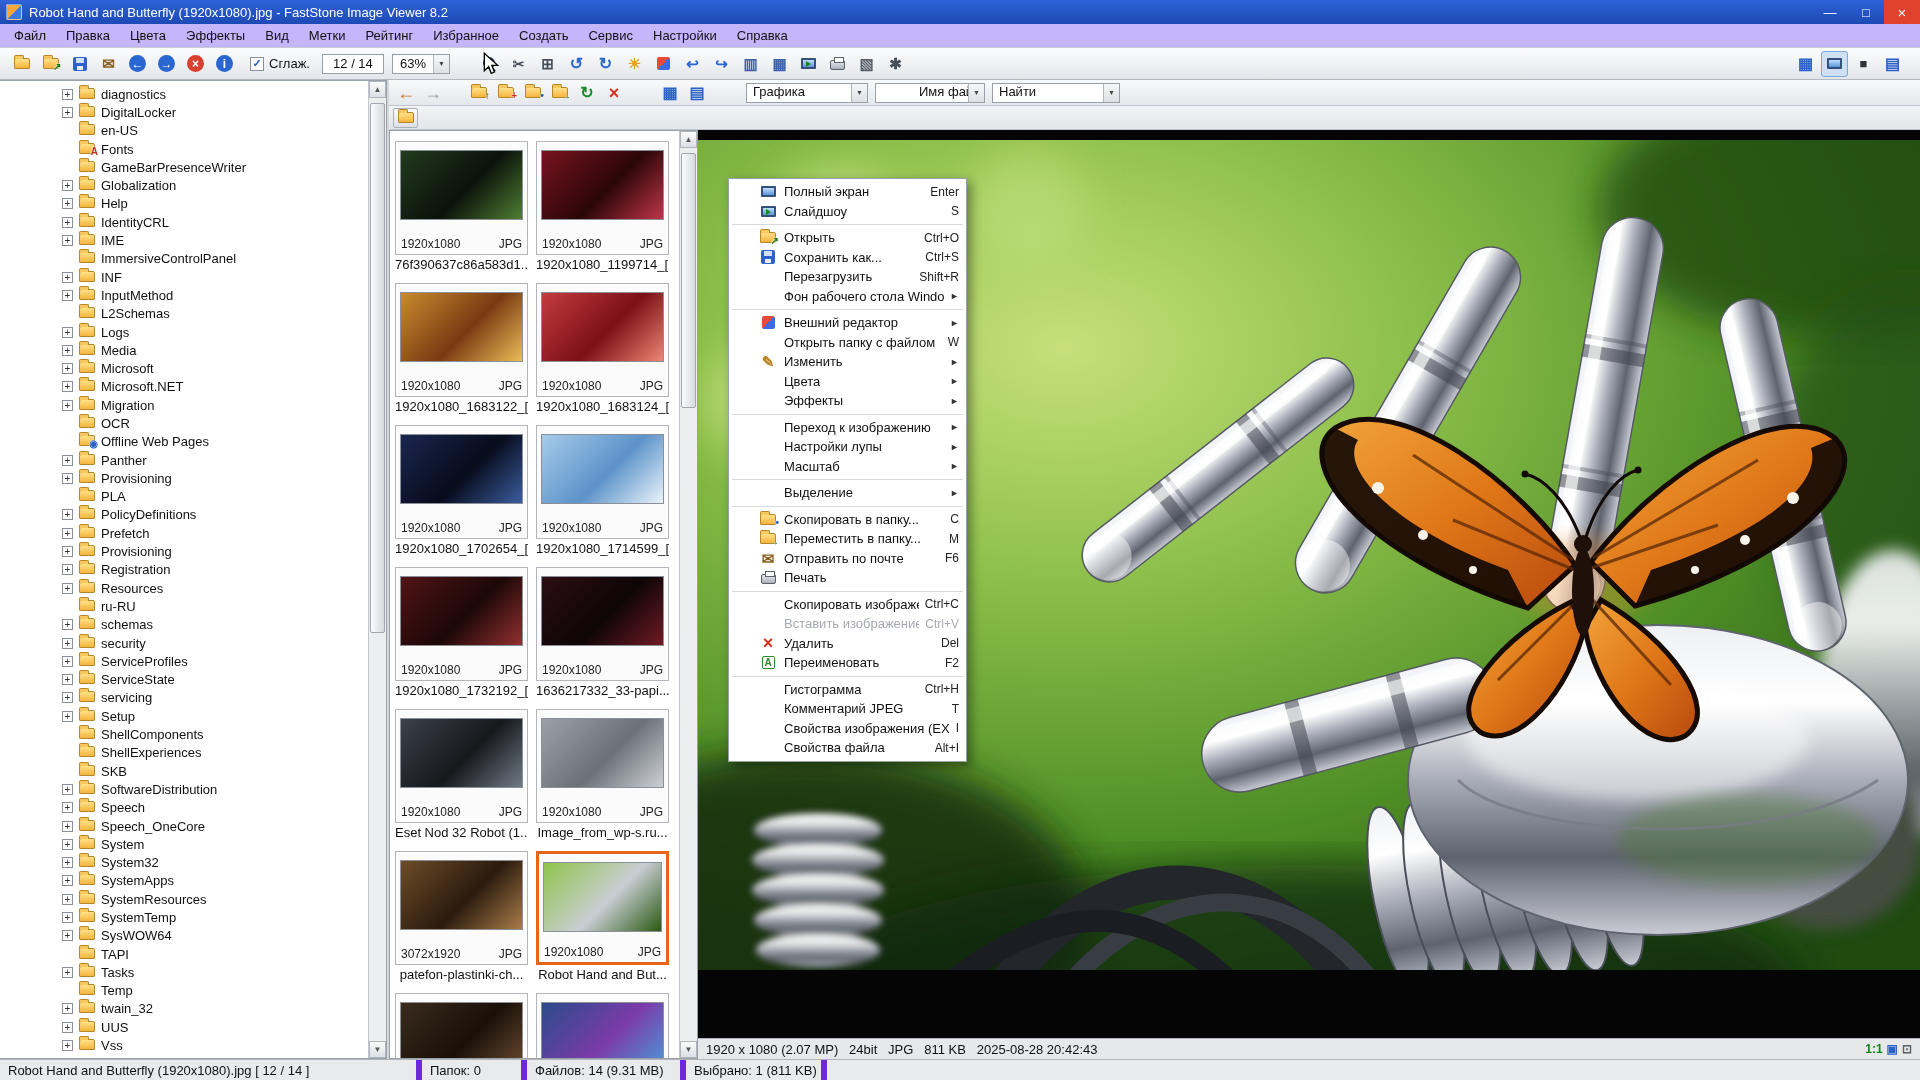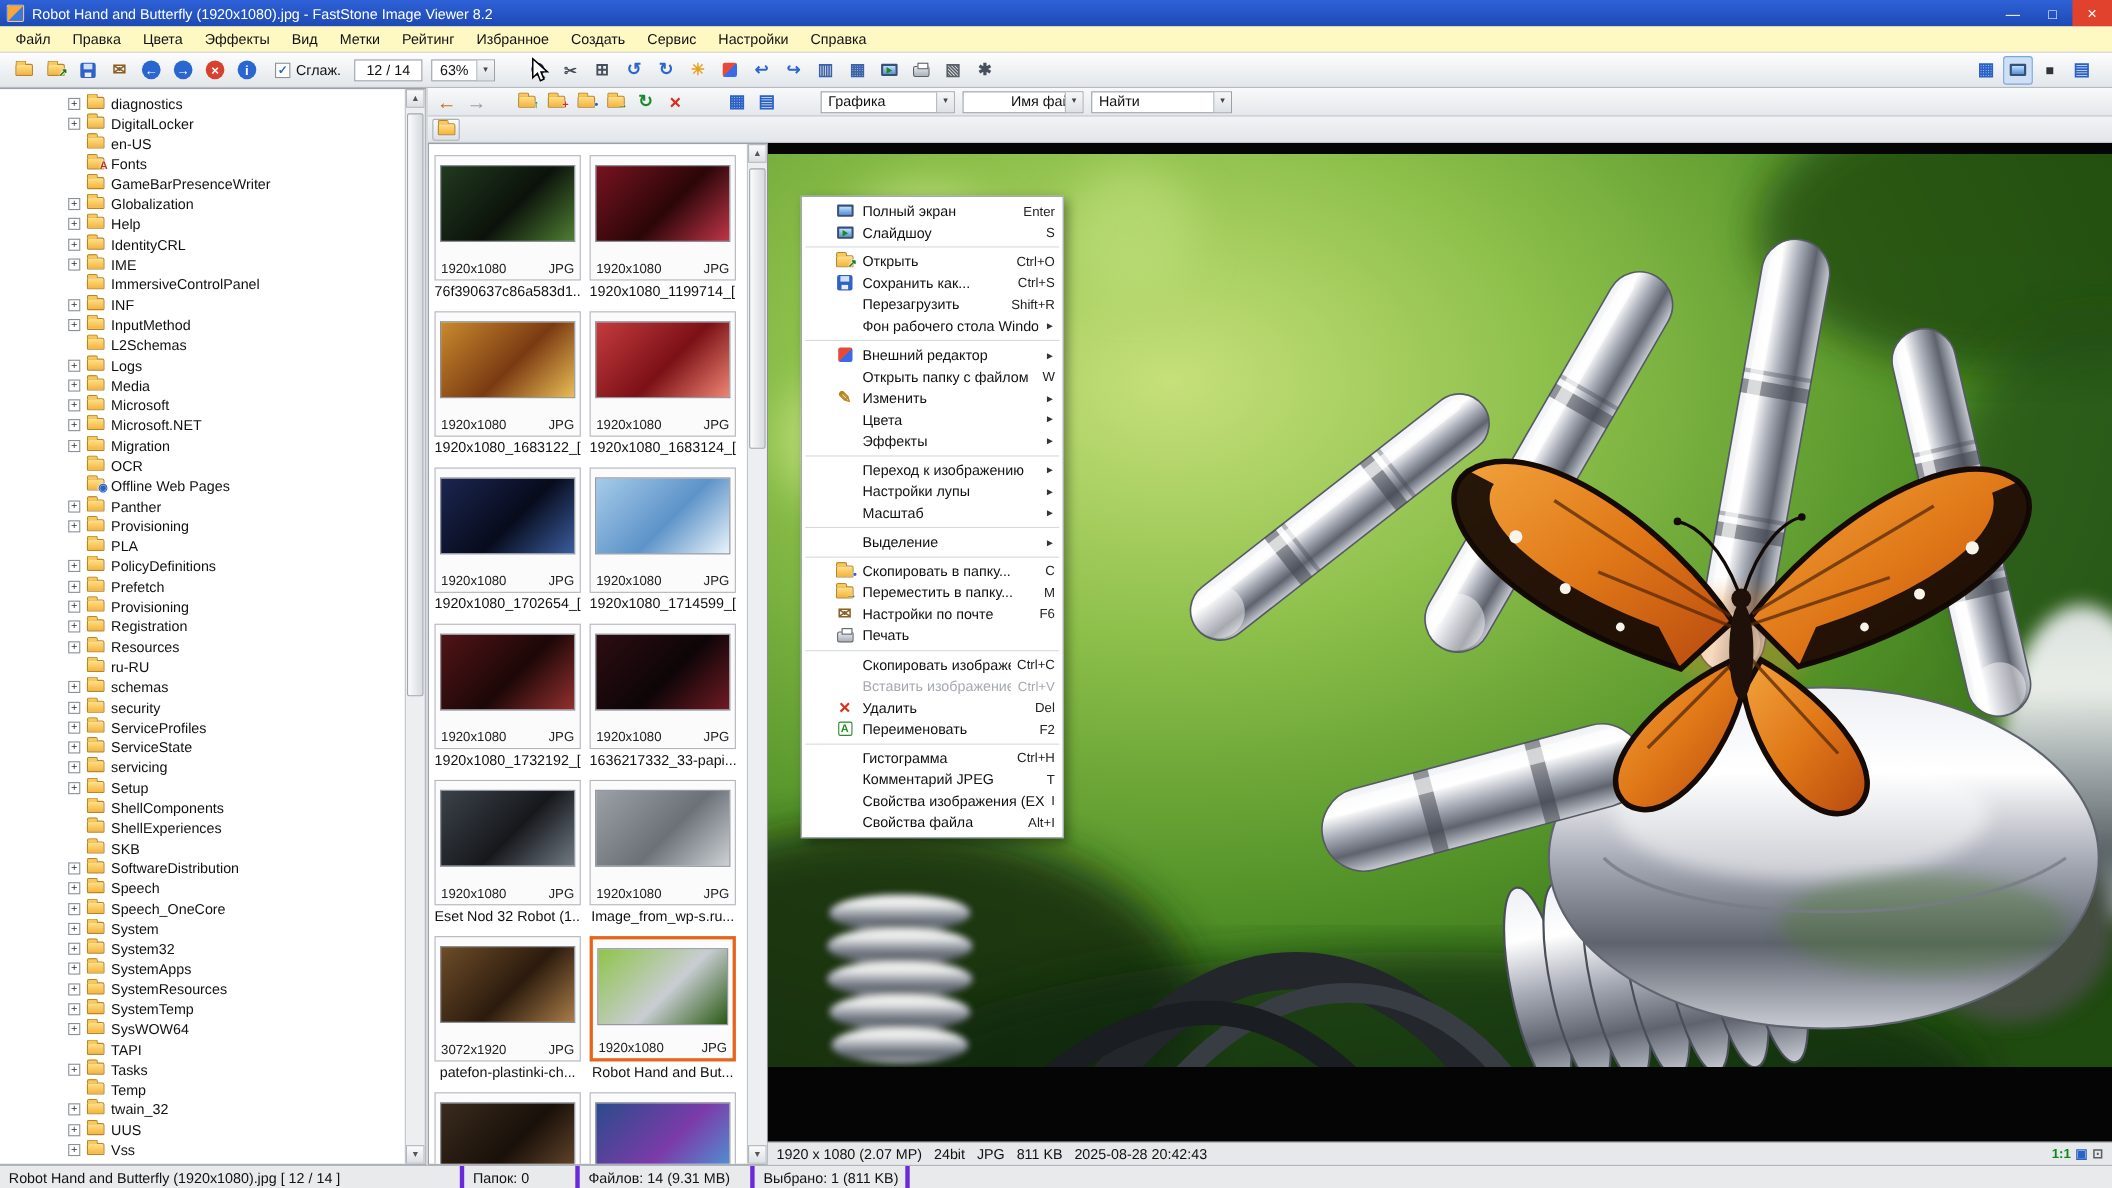--- a/index.html
+++ b/index.html
@@ -10,21 +10,21 @@
   .titlebar { position:absolute; top:0; left:0; right:0; height:24px;
     background:linear-gradient(#2f62d8,#1c49b4); color:#fff; display:flex; align-items:center; padding-left:6px; }
   .app-icon { width:16px; height:16px; border-radius:2px; margin-right:7px; flex:none;
     background:linear-gradient(135deg,#f8a83a 0 50%,#3a7ae0 50% 100%); border:1px solid rgba(255,255,255,.35); }
   .title-text { flex:1; font-size:13px; white-space:nowrap; overflow:hidden; }
   .win-btns { display:flex; height:100%; }
   .wbtn { width:36px; height:100%; display:flex; align-items:center; justify-content:center; font-size:13px; }
   .wbtn.close { background:#e0422e; font-size:15px; }
 
   
-  .menubar { position:absolute; top:24px; left:0; right:0; height:24px; background:#fef9c3;
+  .menubar { position:absolute; top:24px; left:0; right:0; height:24px; background:#c4b5fd;
     border-bottom:1px solid #c9cdd3; display:flex; align-items:center; padding:0 4px; }
   .mitem { padding:3px 10px; white-space:nowrap; }
 
   
   .toolbar { position:absolute; top:48px; left:0; right:0; height:32px;
     background:linear-gradient(#fdfdfe,#e2e6ea); border-bottom:1px solid #b6bac0;
     display:flex; align-items:center; padding:0 8px; }
   .tb-group { display:flex; gap:2px; align-items:center; }
   .tbtn { width:27px; height:26px; display:flex; align-items:center; justify-content:center;
     border:1px solid transparent; border-radius:3px; position:relative; flex:none; }
@@ -121,21 +121,21 @@
   .imageview { position:absolute; top:50px; left:309px; right:0; bottom:21px; background:#050505; overflow:hidden; }
   .photo { position:absolute; left:0; top:10px; width:1222px; height:830px; }
 
   .infobar { position:absolute; left:309px; right:0; bottom:0; height:21px; background:#e6e8ea;
     border-top:1px solid #b2b6bc; display:flex; align-items:center; padding:0 8px; white-space:pre; }
   .info-icons { margin-left:auto; display:flex; gap:4px; align-items:center; font-size:12px; font-weight:bold; }
 
   
   .statusbar { position:absolute; left:0; right:0; bottom:0; height:21px; background:#e8eaec;
     border-top:1px solid #b2b6bc; display:flex; align-items:stretch; }
-  .sseg { display:flex; align-items:center; padding:0 8px; border-right:4px solid #6d28d9;
+  .sseg { display:flex; align-items:center; padding:0 8px; border-right:6px solid #6d28d9;
     white-space:nowrap; overflow:hidden; flex:none; }
   .sseg:nth-child(1){ width:422px; } .sseg:nth-child(2){ width:105px; }
   .sseg:nth-child(3){ width:159px; } .sseg:nth-child(4){ width:141px; }
   .sseg.fill { flex:1; border-right:none; }
 
   
   .ctxmenu { position:absolute; left:728px; top:178px; width:239px; background:#fff; border:1px solid #98a0a8;
     box-shadow:4px 4px 10px rgba(0,0,0,.4); padding:3px 0; z-index:500; }
   .crow { height:19.5px; display:flex; align-items:center; padding:0 4px; gap:6px;margin-left:25px; }
   .cic { width:20px; display:flex; justify-content:center; align-items:center; flex:none; }
@@ -1033,21 +1033,21 @@
           <i class="ovr" style="color:#1a7a1a">→</i>
         </span>
       </span>
       <span class="clabel">Переместить в папку...</span>
       <span class="cright">M</span>
     </div>
     <div class="crow">
       <span class="cic">
         <span class="gly" style="color:#8a6020;font-size:15px;font-weight:bold;">✉</span>
       </span>
-      <span class="clabel">Настройки по почте</span>
+      <span class="clabel">Отправить по почте</span>
       <span class="cright">F6</span>
     </div>
     <div class="crow">
       <span class="cic">
         <span class="printeric"></span>
       </span>
       <span class="clabel">Печать</span>
       <span class="cright"></span>
     </div>
     <div class="csep"></div>

